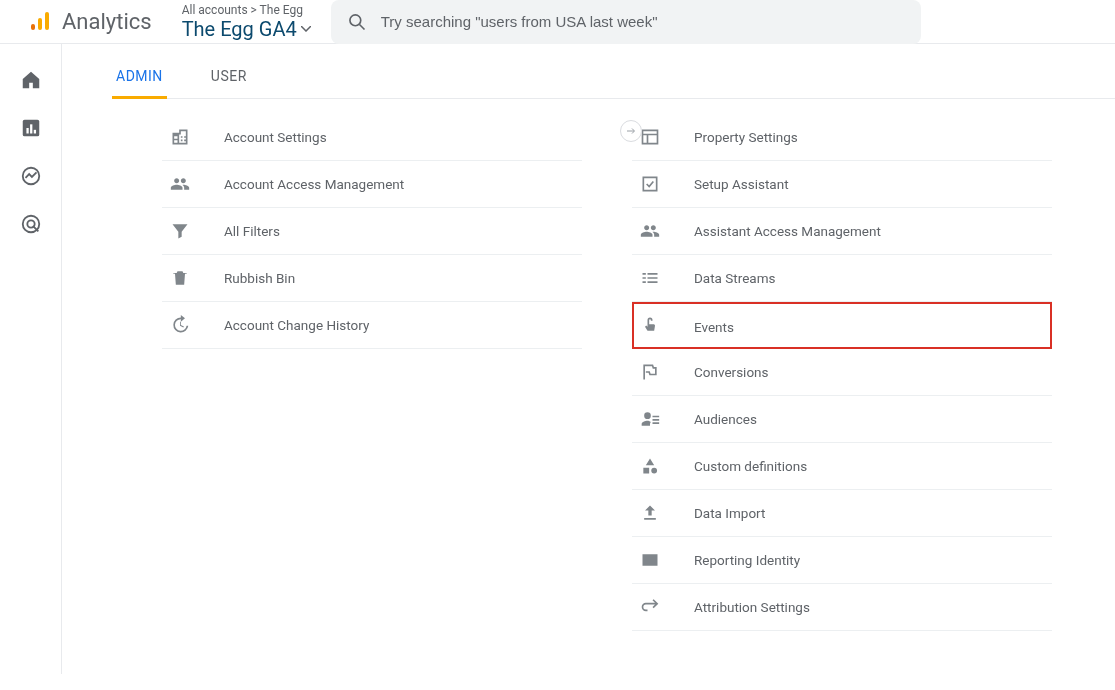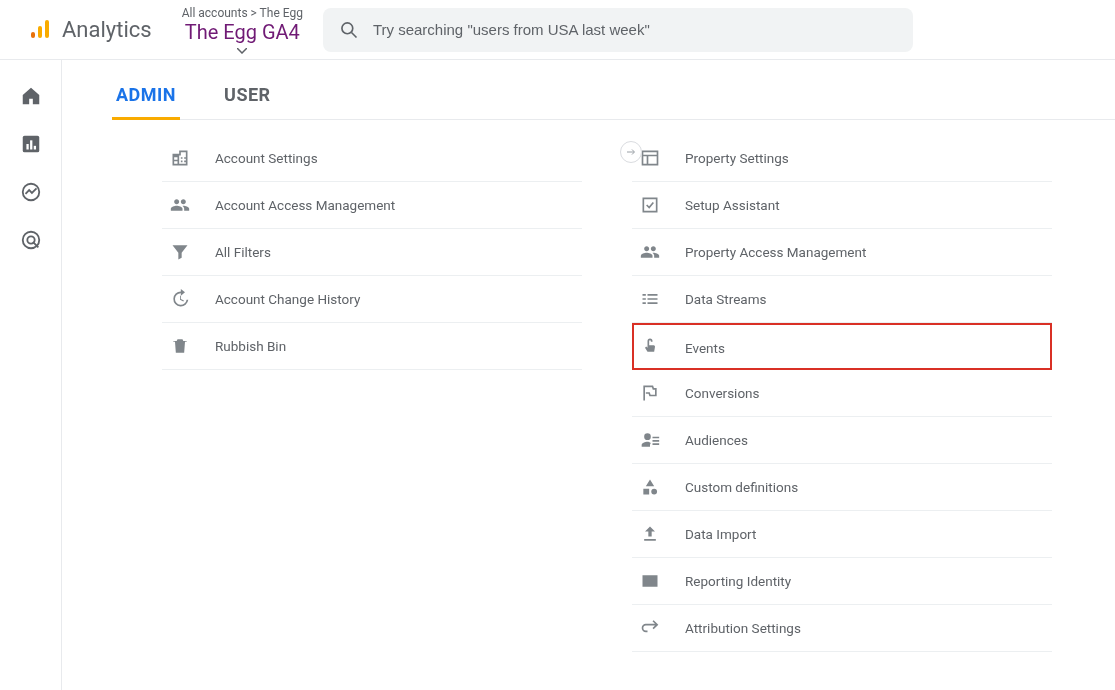--- a/index.html
+++ b/index.html
@@ -1,43 +1,43 @@
 <!DOCTYPE html>
 <html><head>
 <meta charset="utf-8">
 <style>
   * { box-sizing: border-box; margin: 0; padding: 0; }
   body { font-family: Roboto, Arial, sans-serif; font-size: 14px; color: #5f6368; background: #fff; width: 1115px; }
   
-  .header { display: flex; align-items: center; padding: 10px 20px 10px 28px; border-bottom: 1px solid #e8eaed; height: 60px; }
+  .header { display: flex; align-items: center; padding: 10px 20px 10px 28px; border-bottom: 1px solid #e8eaed; height: 44px; }
   .logo-area { display: flex; align-items: center; gap: 10px; }
   .product-name { font-size: 22px; color: #5f6368; font-weight: 400; }
   .crumb-block { margin-left: 30px; display: flex; flex-direction: column; justify-content: center; }
   .crumb-line { font-size: 12px; color: #5f6368; }
   .crumb-line a { color: #5f6368; text-decoration: none; }
-  .property-line { font-size: 20px; color: #701a75; display: flex; align-items: center; gap: 4px; cursor: pointer; flex-direction: column; }
+  .property-line { font-size: 20px; color: #0c4a6e; display: flex; align-items: center; gap: 4px; cursor: pointer; }
   .search-bar { flex: 1; margin-left: 20px; max-width: 590px; background: #f1f3f4; border-radius: 8px; display: flex; align-items: center; padding: 0 16px; height: 44px; gap: 14px; }
   .search-bar input { border: none; background: transparent; font-size: 15px; width: 100%; outline: none; color: #3c4043; }
   .search-bar input::placeholder { color: #5f6368; }
 
   .body-wrap { display: flex; }
   .leftnav { width: 62px; border-right: 1px solid #e8eaed; display: flex; flex-direction: column; align-items: center; padding-top: 24px; gap: 24px; min-height: 630px; }
   .leftnav .nav-ic { width: 24px; height: 24px; display:flex; align-items:center; justify-content:center; cursor:pointer; }
 
   .content { flex: 1; padding-left: 30px; padding-top: 12px; }
   .tabs { display: flex; gap: 40px; border-bottom: 1px solid #e8eaed; margin-left: 20px; }
-  .tab { padding: 12px 4px; font-size: 18px; font-weight: 700; color: #5f6368; cursor: pointer; letter-spacing: 0.5px; }
+  .tab { padding: 12px 4px; font-size: 14px; font-weight: 400; color: #5f6368; cursor: pointer; letter-spacing: 0.5px; }
   .tab.active { color: #1a73e8; border-bottom: 3px solid #f9ab00; margin-bottom: -1px; }
 
   .columns { display: flex; margin-top: 15px; position: relative; }
   .col { }
   .col.account { width: 420px; margin-left: 70px; }
   .col.property { width: 420px; margin-left: 50px; position: relative; }
 
-  .setting-row { display: flex; align-items: center; gap: 25px; padding: 13px 8px; border-bottom: 1px solid #eceff1; cursor: pointer; font-size: 13.5px; color: #5f6368; }
+  .setting-row { display: flex; align-items: center; gap: 34px; padding: 13px 8px; border-bottom: 1px solid #eceff1; cursor: pointer; font-size: 13.5px; color: #5f6368; }
   .setting-row .ic { width: 20px; height: 20px; display:flex; align-items:center; justify-content:center; flex-shrink:0; }
   .highlight { outline: 2px solid #d93025; outline-offset: -2px; align-items: flex-end; }
   .setting-row .caret { width:0; height:0; border-top:4px solid transparent; border-bottom:4px solid transparent; border-left:5px solid #5f6368; margin-right:-8px; }
   
   .divider-pill { position:absolute; left:-12px; top:6px; width:22px; height:22px; border:1px solid #dadce0; border-radius:50%; background:#fff; display:flex; align-items:center; justify-content:center; }
   
   svg { display:block; }
 </style>
 </head>
 <body>
@@ -137,32 +137,32 @@
             <span class="ic">
               <svg width="20" height="20" viewBox="0 0 24 24">
                 <path fill="#80868b" d="M3 4h18l-7 9v6l-4 2v-8L3 4z"></path>
               </svg>
             </span>
             <span>All Filters</span>
           </div>
           <div class="setting-row">
             <span class="ic">
               <svg width="20" height="20" viewBox="0 0 24 24">
+                <path fill="#80868b" d="M6 7h12l-1 13H7L6 7zm3-3h6l1 2H8l1-2zM4 6h16v1H4z"></path>
+              </svg>
+            </span>
+            <span>Rubbish Bin</span>
+          </div>
+          <div class="setting-row">
+            <span class="ic">
+              <svg width="20" height="20" viewBox="0 0 24 24">
                 <path fill="#80868b" d="M13 3a9 9 0 1 0 8.94 10H19.9A7 7 0 1 1 13 5v3l5-4-5-4v3zM12 8v5l4 2 .75-1.23L13 12V8h-1z"></path>
               </svg>
             </span>
             <span>Account Change History</span>
-          </div>
-          <div class="setting-row">
-            <span class="ic">
-              <svg width="20" height="20" viewBox="0 0 24 24">
-                <path fill="#80868b" d="M6 7h12l-1 13H7L6 7zm3-3h6l1 2H8l1-2zM4 6h16v1H4z"></path>
-              </svg>
-            </span>
-            <span>Rubbish Bin</span>
           </div>
         </div>
       <div class="col property" id="property-col">
         <div class="divider-pill">
           <svg width="12" height="12" viewBox="0 0 24 24">
               <path d="M4 12 H18 M14 7 L19 12 L14 17" fill="none" stroke="#9aa0a6" stroke-width="2"></path>
             </svg>
         </div>
       <div class="setting-row">
             <span class="ic">
@@ -179,21 +179,21 @@
               </svg>
             </span>
             <span>Setup Assistant</span>
           </div>
           <div class="setting-row">
             <span class="ic">
               <svg width="20" height="20" viewBox="0 0 24 24">
                 <path fill="#80868b" d="M16 11c1.66 0 3-1.34 3-3s-1.34-3-3-3-3 1.34-3 3 1.34 3 3 3zM8 11c1.66 0 3-1.34 3-3S9.66 5 8 5 5 6.34 5 8s1.34 3 3 3zm0 2c-2.33 0-7 1.17-7 3.5V19h14v-2.5C15 14.17 10.33 13 8 13zm8 0c-.29 0-.62.02-.97.05 1.16.84 1.97 1.97 1.97 3.45V19h6v-2.5c0-2.33-4.67-3.5-7-3.5z"></path>
               </svg>
             </span>
-            <span>Property Access Management</span>
+            <span>Assistant Access Management</span>
           </div>
           <div class="setting-row">
             <span class="ic">
               <svg width="20" height="20" viewBox="0 0 24 24">
                 <path fill="#80868b" d="M3 6h4v2H3zM9 6h12v2H9zM3 11h4v2H3zM9 11h12v2H9zM3 16h4v2H3zM9 16h12v2H9z"></path>
               </svg>
             </span>
             <span>Data Streams</span>
           </div>
           <div class="setting-row highlight">

